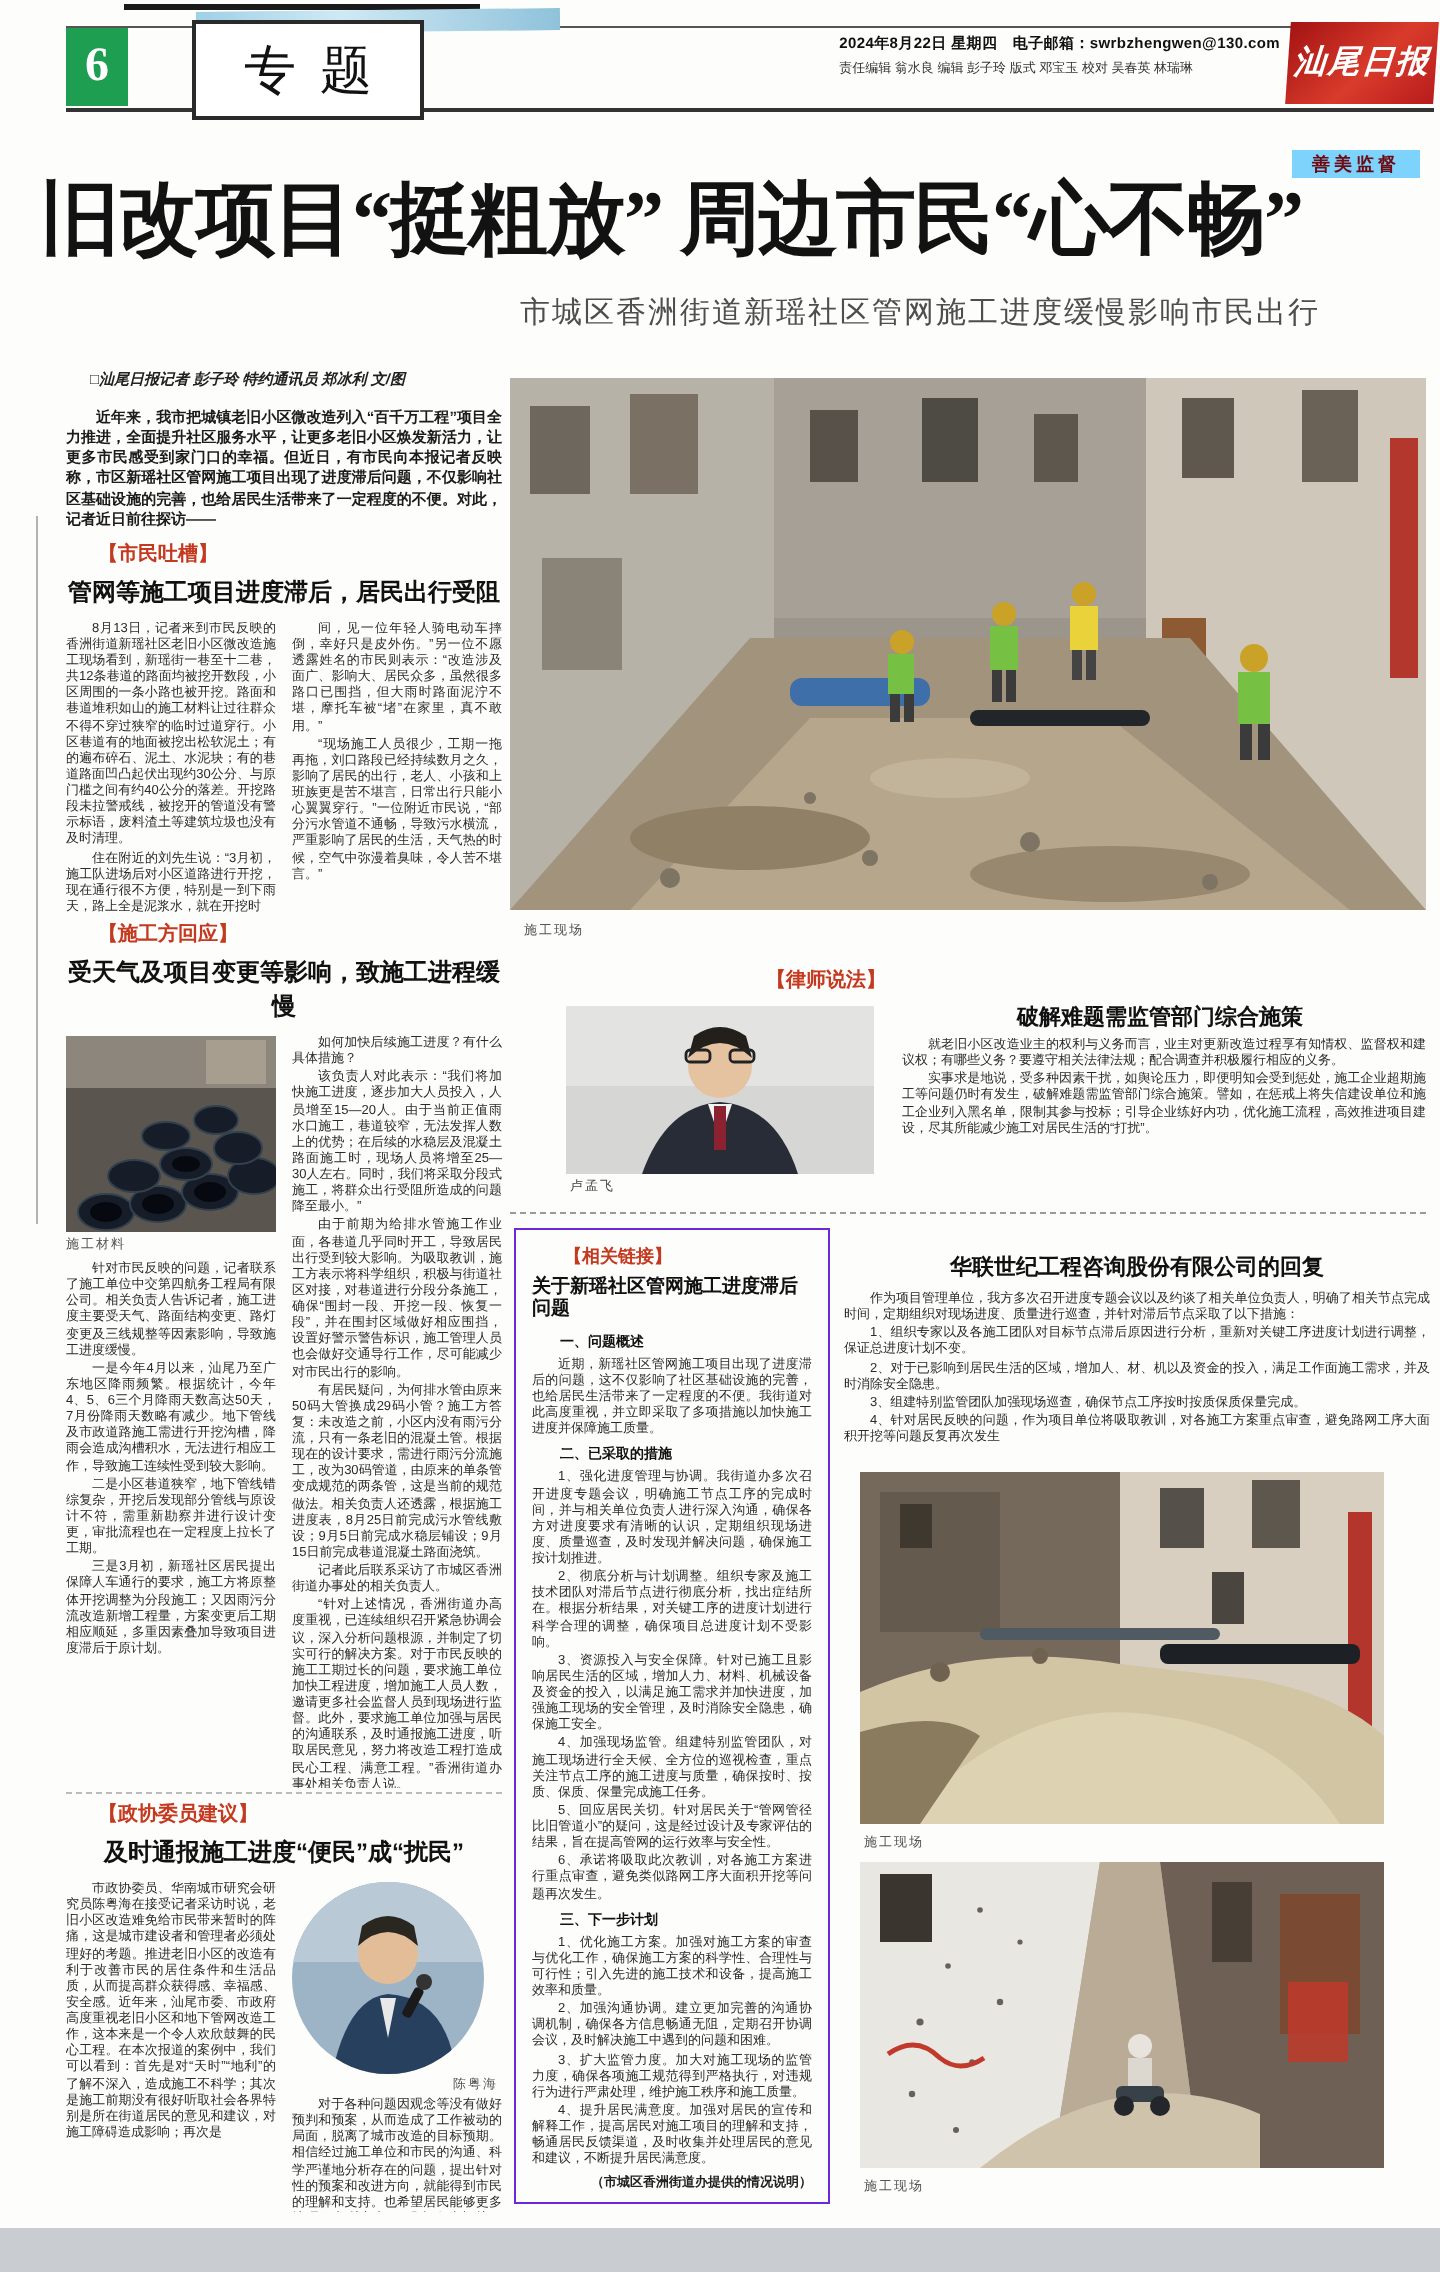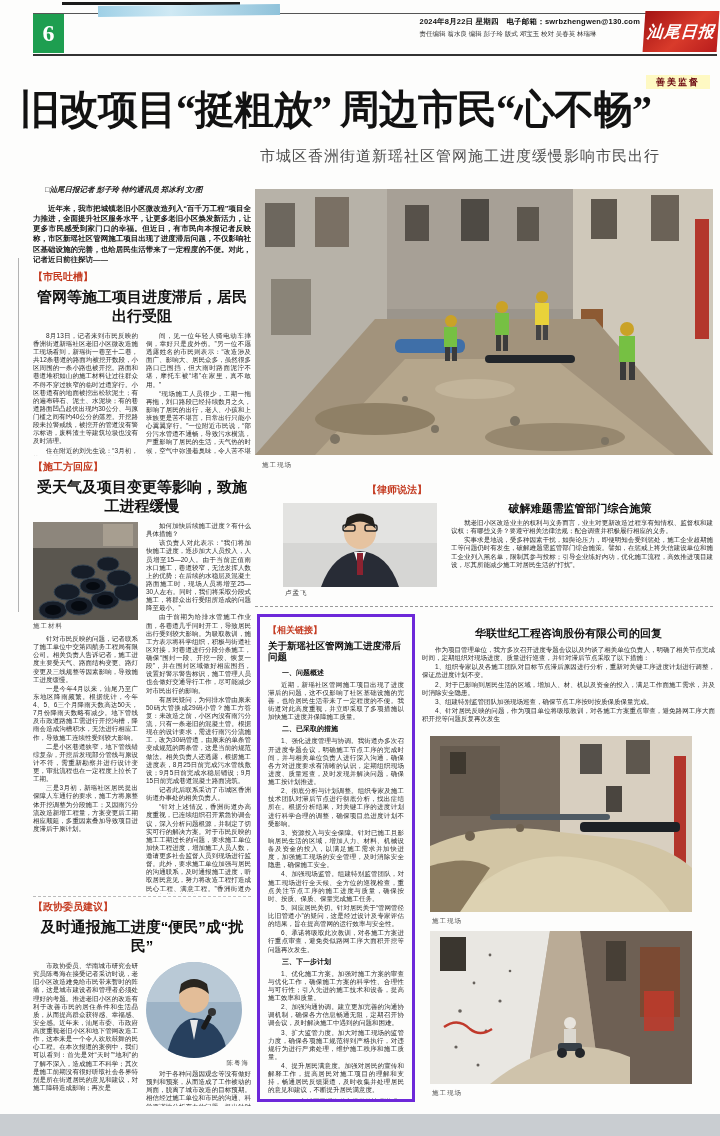--- a/index.html
+++ b/index.html
@@ -17,30 +17,30 @@
                border:2px solid #2a2a2a;z-index:2;display:flex;align-items:center;justify-content:center;}
   .section-box span{font:26px "Liberation Serif",serif;letter-spacing:12px;padding-left:12px;color:#111;}
   .dateblock{position:absolute;right:80px;top:17px;text-align:left;z-index:2;}
   .dateblock .d1{font-size:7.5px;font-weight:bold;color:#111;letter-spacing:.2px;}
   .dateblock .d2{font-size:6.5px;color:#333;margin-top:3px;}
   .logo{position:absolute;right:2px;top:11px;width:74px;height:41px;
         background:linear-gradient(135deg,#a31313,#d93b2b 55%,#b81c1c);color:#fff;
         font:italic bold 16px/41px "Liberation Serif",serif;text-align:center;letter-spacing:1px;
         transform:skewX(-4deg);z-index:3;}
   
-  .badge{position:absolute;left:646px;top:75px;width:64px;height:14px;background:#fef9c3;
+  .badge{position:absolute;left:646px;top:75px;width:64px;height:14px;background:#7dd3fc;
          color:#6d0a12;font:bold 9px/14px "Liberation Sans",sans-serif;text-align:center;letter-spacing:2px;}
   .headline{position:absolute;left:20px;top:86px;width:680px;margin:0;text-align:left;
             font:900 40px/1.2 "Liberation Serif",serif;color:#121212;letter-spacing:-1px;}
   .subheadline{position:absolute;left:60px;top:147px;width:600px;text-align:right;
                font:15px "Liberation Serif",serif;color:#4e4e4e;letter-spacing:1px;}
   .byline{position:absolute;left:45px;top:185px;font-size:7.5px;color:#222;font-weight:bold;font-style:italic;}
   
-  .tag{font-size:10px;font-weight:bold;color:#c43a20;margin:0 0 4px;}
-  .subhead{font-size:15px;font-weight:bold;color:#111;text-align:center;margin:0 0 6px;}
+  .tag{font-size:10px;font-weight:bold;color:#c43a20;margin:0 16px 4px;}
+  .subhead{font-size:12px;font-weight:bold;color:#111;text-align:center;margin:0 0 6px;}
   .cols{display:flex;gap:8px;}
   .col{width:105px;overflow:hidden;}
   .para{font-size:6.5px;line-height:1.25;text-align:justify;text-indent:2em;margin:0 0 1px;color:#2b2b2b;}
   .caption{font-size:6.5px;color:#555;margin:2px 0 4px;letter-spacing:1px;}
   .photo{display:block;}
   
   .blk{position:absolute;left:33px;width:218px;overflow:hidden;}
   .intro .para{font-weight:bold;font-size:7.5px;line-height:1.35;color:#1c1c1c;}
   
   .mainphoto{position:absolute;left:255px;top:189px;width:458px;height:266px;}
@@ -49,21 +49,21 @@
   .lawyer{position:absolute;left:255px;top:483px;width:458px;height:118px;overflow:hidden;}
   .lawyer .tag{position:absolute;left:112px;top:0;}
   .lawyer-photo{position:absolute;left:28px;top:20px;width:154px;height:84px;}
   .lawyer-name{position:absolute;left:30px;top:106px;font-size:6.5px;color:#444;letter-spacing:1px;}
   .lawyer-head{position:absolute;left:200px;top:18px;width:250px;text-align:center;
                font-size:11px;font-weight:bold;color:#111;}
   .lawyer-text{position:absolute;left:196px;top:36px;width:262px;height:80px;overflow:hidden;}
   .dash{position:absolute;left:255px;top:606px;width:458px;border-top:1px dashed #9a9a9a;}
   .dash2{position:absolute;left:33px;top:896px;width:218px;border-top:1px dashed #bbb;}
   
-  .linksbox{position:absolute;left:257px;top:614px;width:158px;height:488px;border:3px solid #6d28d9;
+  .linksbox{position:absolute;left:257px;top:614px;width:158px;height:488px;border:1px solid #6d28d9;
             padding:7px 8px;box-sizing:border-box;overflow:hidden;}
   .linksbox .tag{font-size:9px;margin-bottom:3px;}
   .links-head{font-size:9.5px;font-weight:bold;color:#111;margin:1px 0 5px;line-height:1.2;}
   .links-sub{font-size:7px;font-weight:bold;text-indent:2em;margin:3px 0;color:#111;}
   .links-src{font-size:6.5px;font-weight:bold;text-align:right;margin-top:3px;color:#222;}
   
   .reply{position:absolute;left:422px;top:626px;width:293px;height:104px;overflow:hidden;}
   .reply-head{font-size:11px;font-weight:bold;text-align:center;margin:0 0 5px;color:#111;}
   .rphoto1{position:absolute;left:430px;top:736px;width:262px;height:176px;}
   .cap-r1{position:absolute;left:432px;top:915px;}
@@ -77,20 +77,23 @@
 </style>
 </head>
 <body>
 
 <div class="sheet">
 
   <div class="top-mark"></div>
   <div class="hdr-line1"></div>
   <div class="pagenum">6</div>
   <div class="cyan-strip"></div>
+  <div class="section-box">
+    <span>专题</span>
+  </div>
   <div class="dateblock">
     <div class="d1"><span>2024年8月22日 星期四</span>　<span>电子邮箱：swrbzhengwen@130.com</span></div>
     <div class="d2">责任编辑 翁水良  编辑 彭子玲  版式 邓宝玉  校对 吴春英 林瑞琳</div>
   </div>
   <div class="logo">汕尾日报</div>
   <div class="hdr-line2"></div>
 
   <div class="badge">善美监督</div>
   <h1 class="headline">旧改项目“挺粗放” 周边市民“心不畅”</h1>
   <div class="subheadline">市城区香洲街道新瑶社区管网施工进度缓慢影响市民出行</div>

